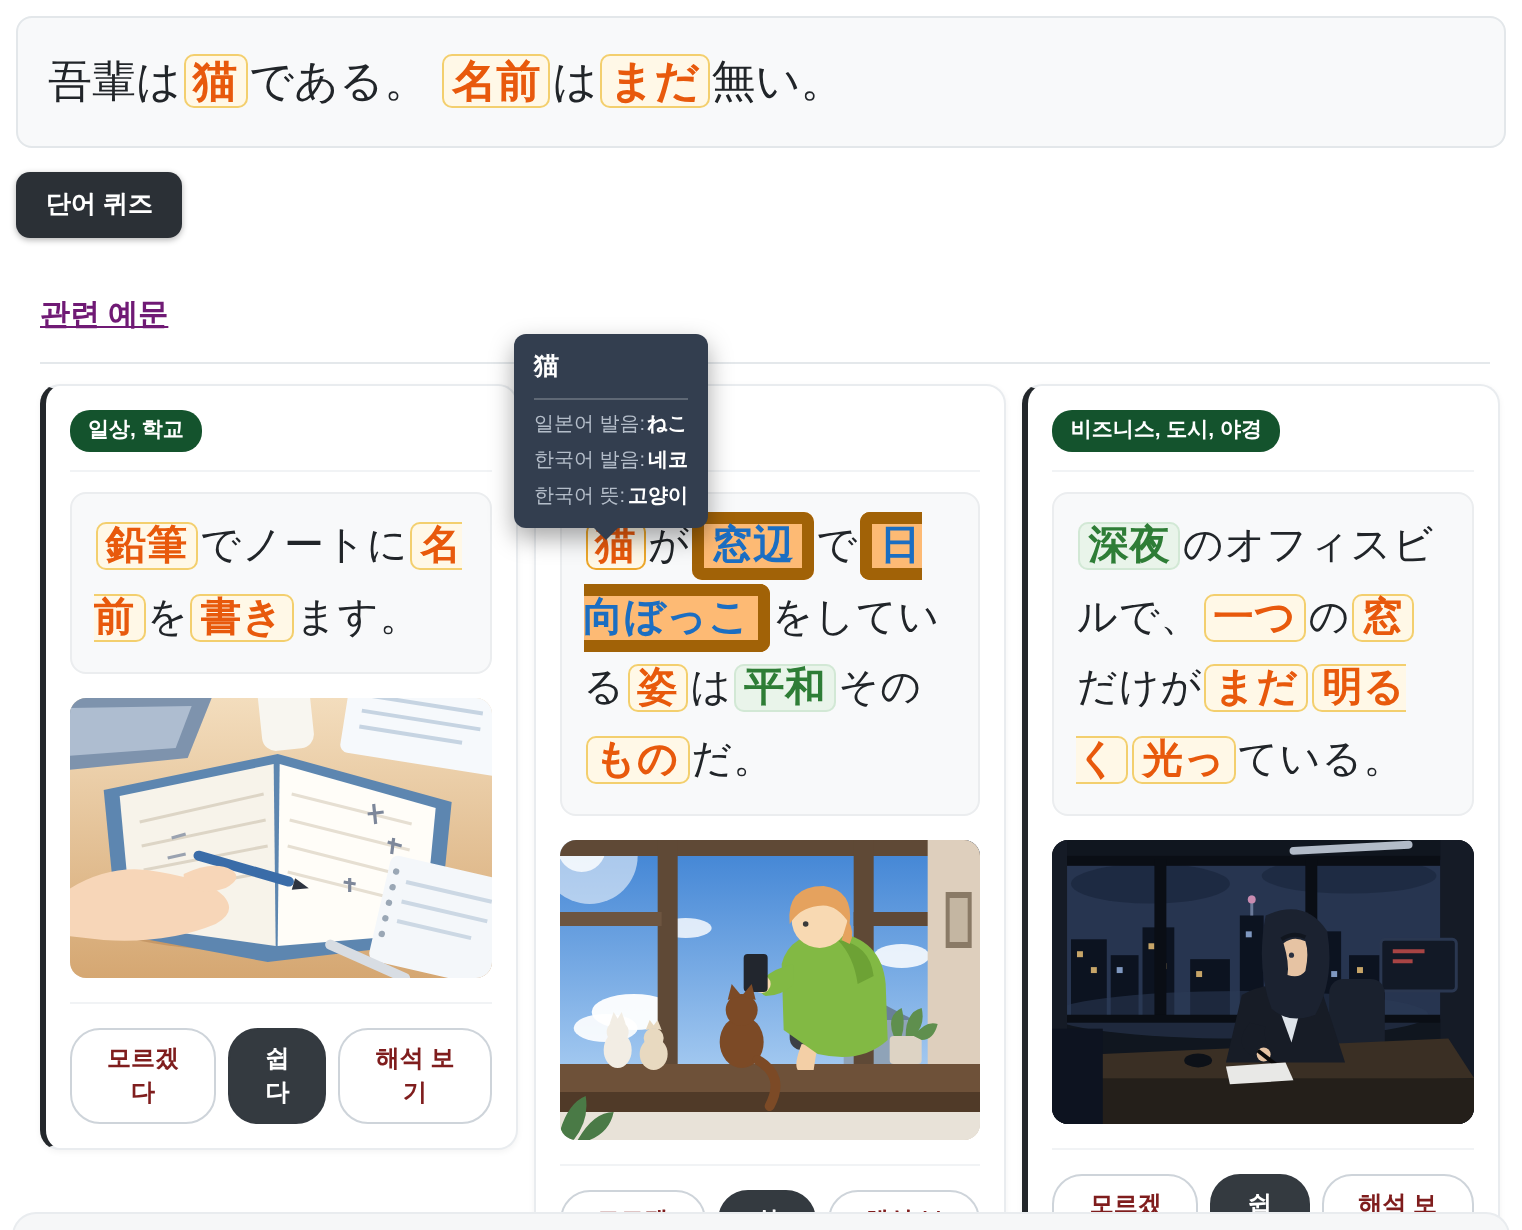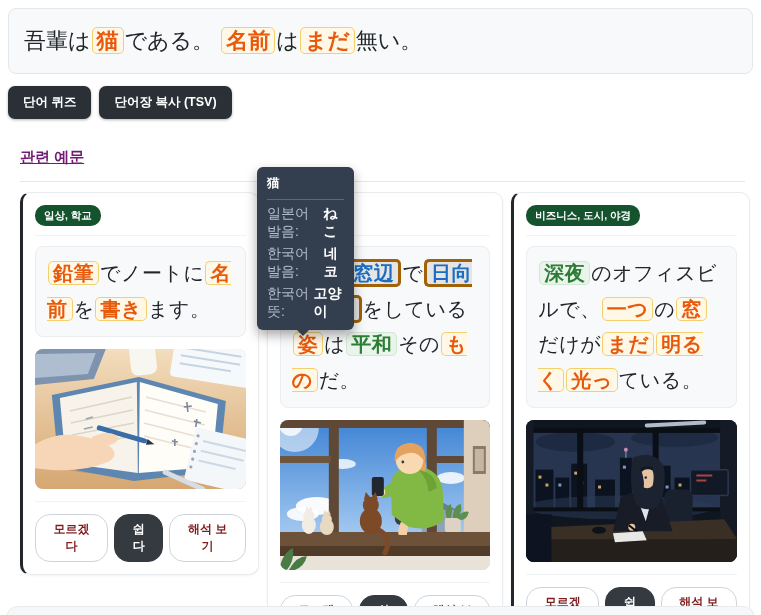--- a/index.html
+++ b/index.html
@@ -18,21 +18,21 @@
   }
 
   
   .seg{white-space:pre-wrap;}
   .seg-plain{color:#212529;}
   .seg-orange,.seg-orange-active,.seg-blue,.seg-green{
     border-radius:5px;padding:0px 4px;font-weight:bold;margin:0 1px;
   }
   .seg-orange,.seg-orange-active{color:#e8590c;background:#fff8e7;border:1px solid #f3cf6e;}
   .seg-orange-active{border-color:#eca72c;}
-  .seg-blue{color:#1b6ec2;background:#e5e5e5;border:3px solid #a16207;font-family:Liberation Serif, serif;}
+  .seg-blue{color:#1b6ec2;background:#fdba74;border:6px solid #a16207;font-family:Liberation Serif, serif;}
   .seg-green{color:#2e7d36;background:#e9f4ea;border:1px solid #d2e8d5;}
 
   
   .toolbar{position:absolute;left:8px;top:86px;display:flex;gap:8px;justify-content:space-between;}
   .dark-btn{
     background:#2b3036;color:#fff;font-weight:bold;font-size:12.5px;
     border:none;border-radius:7px;padding:8px 15px;
     box-shadow:0 1px 3px rgba(0,0,0,.3);
   }
 
@@ -75,38 +75,37 @@
     background:#333e4f;color:#fff;border-radius:6px;padding:8px 10px 9px;
     box-shadow:0 5px 12px rgba(0,0,0,.35);z-index:10;
   }
   .tooltip::after{
     content:"";position:absolute;left:40px;bottom:-6px;
     border-left:6px solid transparent;border-right:6px solid transparent;
     border-top:6px solid #333e4f;
   }
   .tooltip-title{font-size:12.5px;font-weight:bold;}
   .tooltip-hr{border:none;border-top:1px solid rgba(255,255,255,.22);margin:7px 0 5px;}
-  .tooltip-row{display:flex;justify-content:space-between;font-size:14px;margin-top:4px;}
+  .tooltip-row{display:flex;justify-content:space-between;font-size:10px;margin-top:4px;text-align:center;}
   .tooltip-row .lbl{color:#b4bdc9;}
   .tooltip-row .val{font-weight:bold;}
 
   .bottom-panel-edge{
     position:absolute;left:6px;right:6px;top:606px;height:12px;
     background:#f6f7f8;border:1px solid #e9ecef;border-bottom:none;
     border-radius:12px 12px 0 0;
   }
 </style>
 </head>
 <body>
 
 <div class="top-sentence"><span class="seg seg-plain">吾輩は</span><span class="seg seg-orange">猫</span><span class="seg seg-plain">である。 </span><span class="seg seg-orange">名前</span><span class="seg seg-plain">は</span><span class="seg seg-orange">まだ</span><span class="seg seg-plain">無い。</span></div>
 
 <div class="toolbar">
   <button class="dark-btn">단어 퀴즈</button>
-  <button class="dark-btn">단어장 복사 (TSV)</button>
 </div>
 
 <h2 class="section-title">관련 예문</h2>
 <hr class="section-divider">
 
 <div class="cards">
 
   <div class="card accent">
     <div class="card-head">
       <span class="badge">일상, 학교</span>

